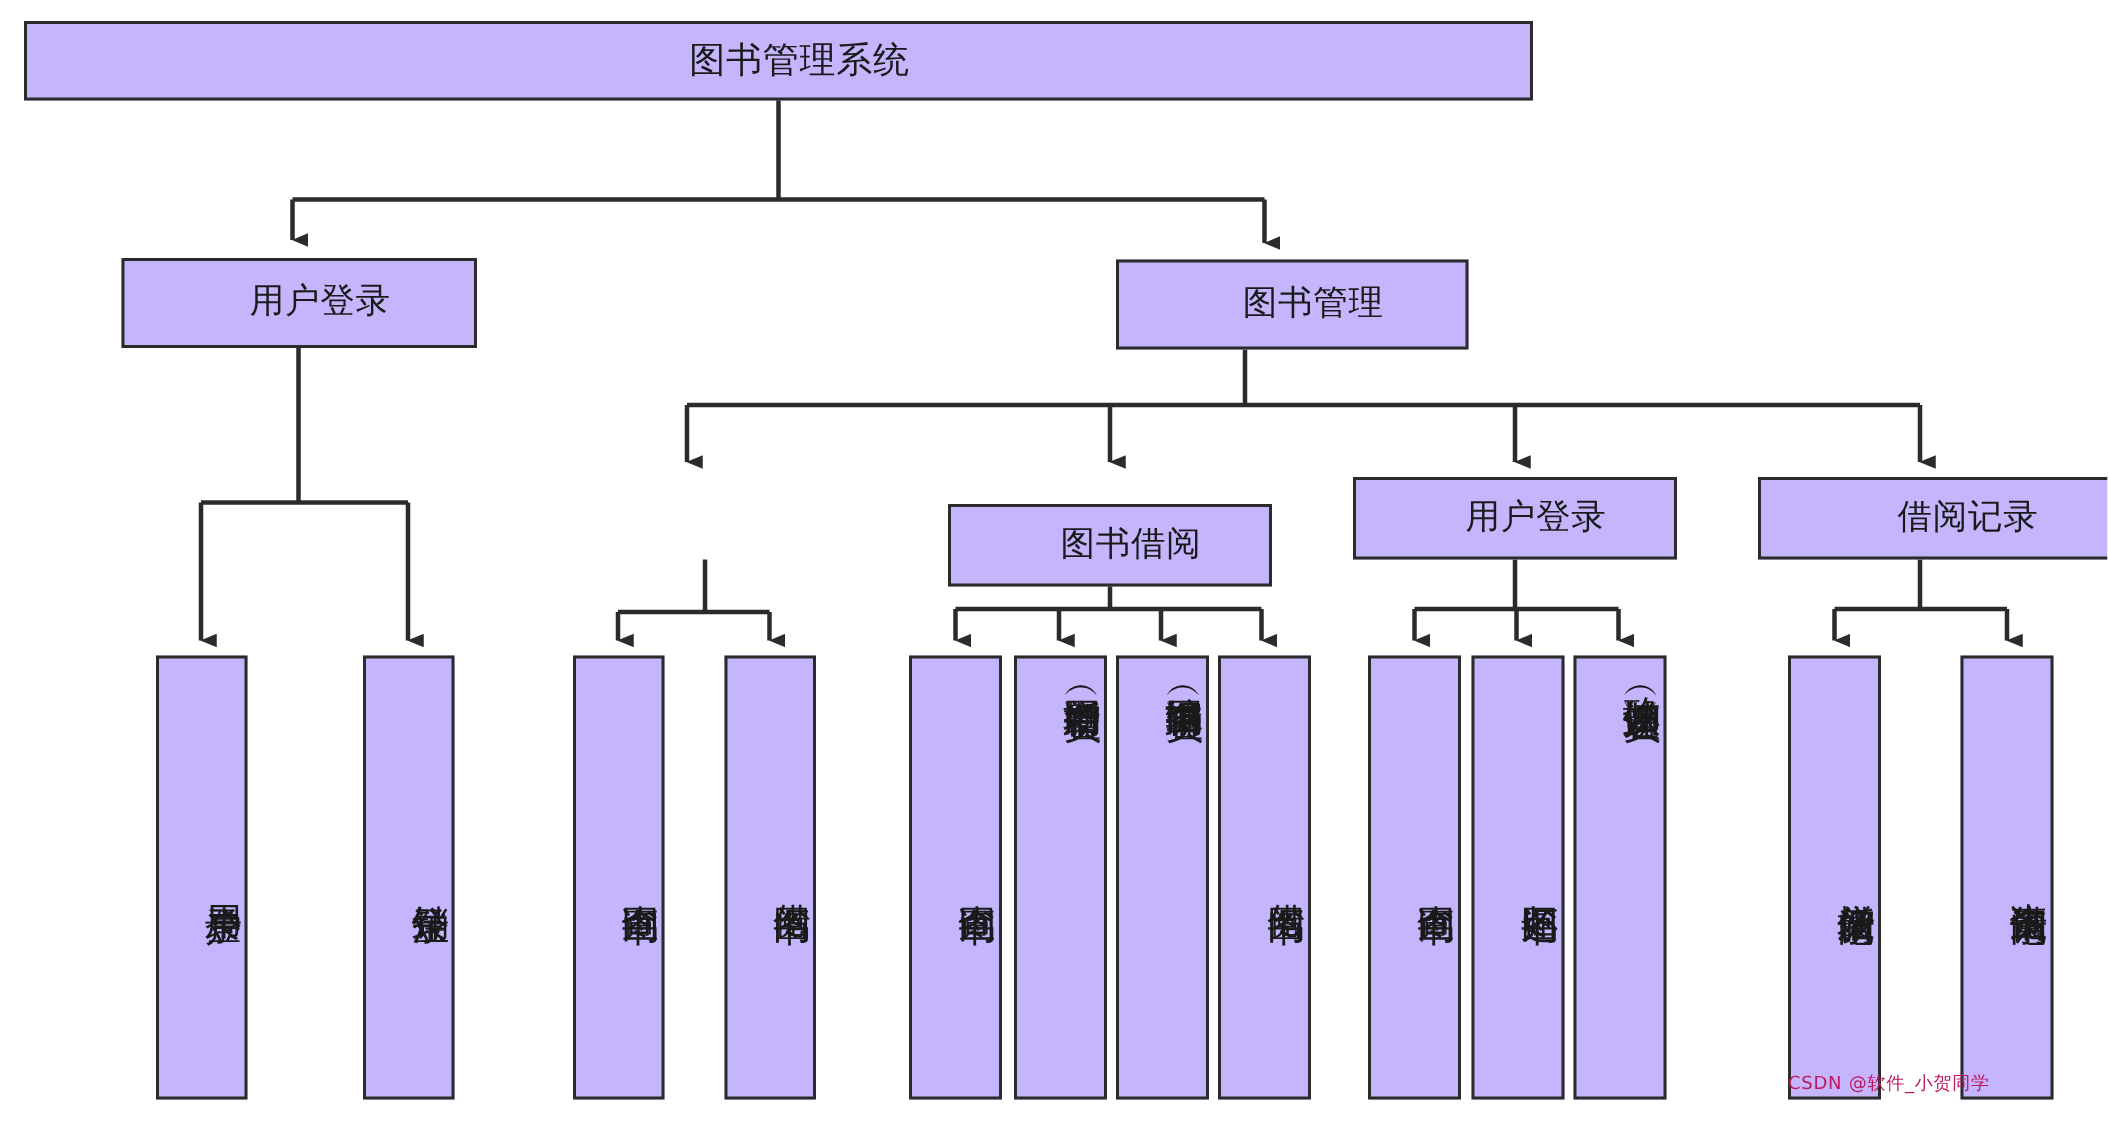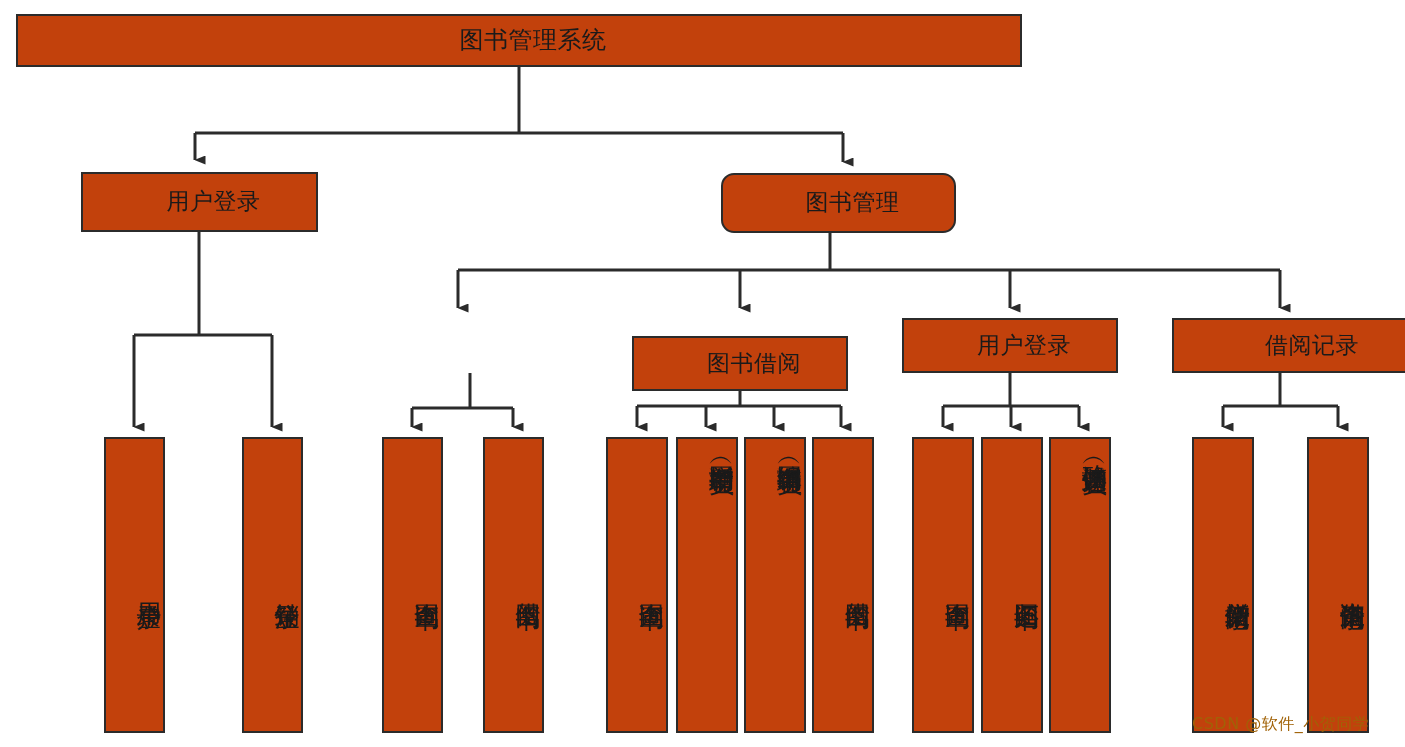--- a/index.html
+++ b/index.html
@@ -21,21 +21,21 @@
   #edges-layer {
     position: absolute;
     left: 0;
     top: 0;
     width: 1405px;
     height: 747px;
   }
   .node {
     position: absolute;
     box-sizing: border-box;
-    background: #c2410c;
+    background: #c4b5fd;
     border: 2.5px solid #2b2b2b;
     display: flex;
     align-items: center;
     justify-content: center;
     color: #1a1a1a;
     padding-left: 28px;
   }
   .node-h .node-label {
     font-size: 23px;
     line-height: 1.1;
@@ -57,22 +57,22 @@
     line-height: 1.12;
     letter-spacing: 1px;
     display: block;
   }
   .node-v.align-mid {
     align-items: center;
     padding-top: 0;
   }
   .watermark {
     position: absolute;
-    font-size: 16px;
-    color: #a16207;
+    font-size: 12px;
+    color: #be185d;
     letter-spacing: 0.5px;
     white-space: nowrap;
     user-select: none;
   }
 </style>
 </head>
 <body>
 
 <div id="diagram-root">
 
@@ -126,21 +126,21 @@
     </g>
   </svg>
 
   <div class="node node-h node-root" style="left:16px; top:14px; width:1006px; height:53px;">
     <span class="node-label">图书管理系统</span>
   </div>
 
   <div class="node node-h" style="left:81px; top:172px; width:237px; height:60px;">
     <span class="node-label">用户登录</span>
   </div>
-  <div class="node node-h" style="left:721px; top:173px; width:235px; height:60px;border-radius:13px;">
+  <div class="node node-h" style="left:744px; top:173px; width:235px; height:60px;">
     <span class="node-label">图书管理</span>
   </div>
 
   <div class="node node-h" style="left:632px; top:318px; width:216px; height:55px;margin-top:18px;">
     <span class="node-label">图书借阅</span>
   </div>
   <div class="node node-h" style="left:902px; top:318px; width:216px; height:55px;">
     <span class="node-label">用户登录</span>
   </div>
   <div class="node node-h" style="left:1172px; top:318px; width:252px; height:55px;">

